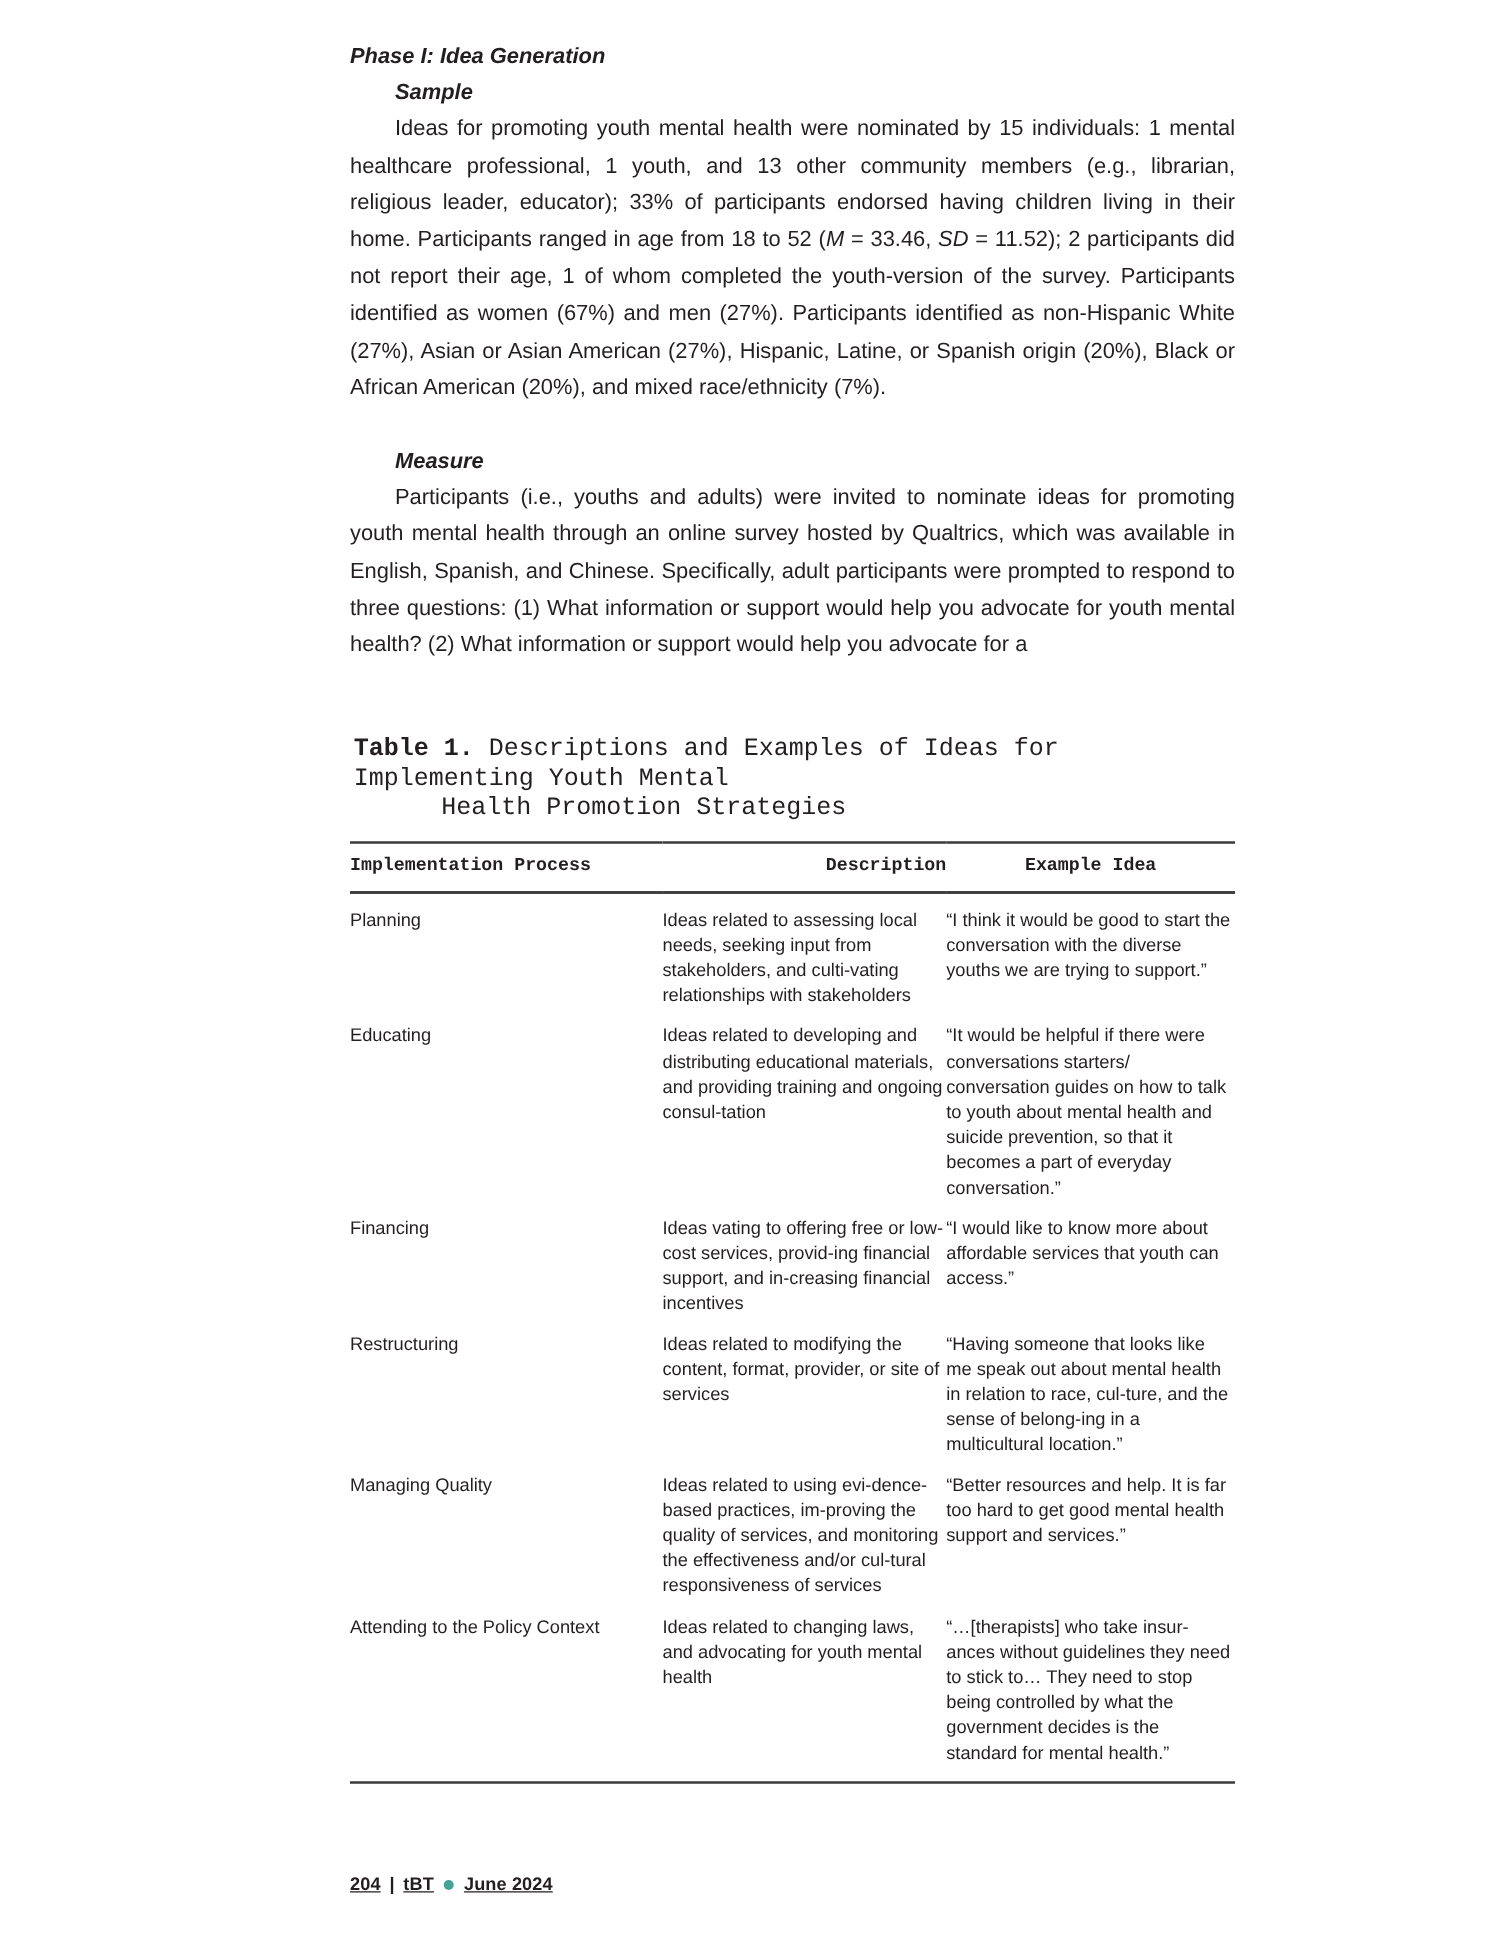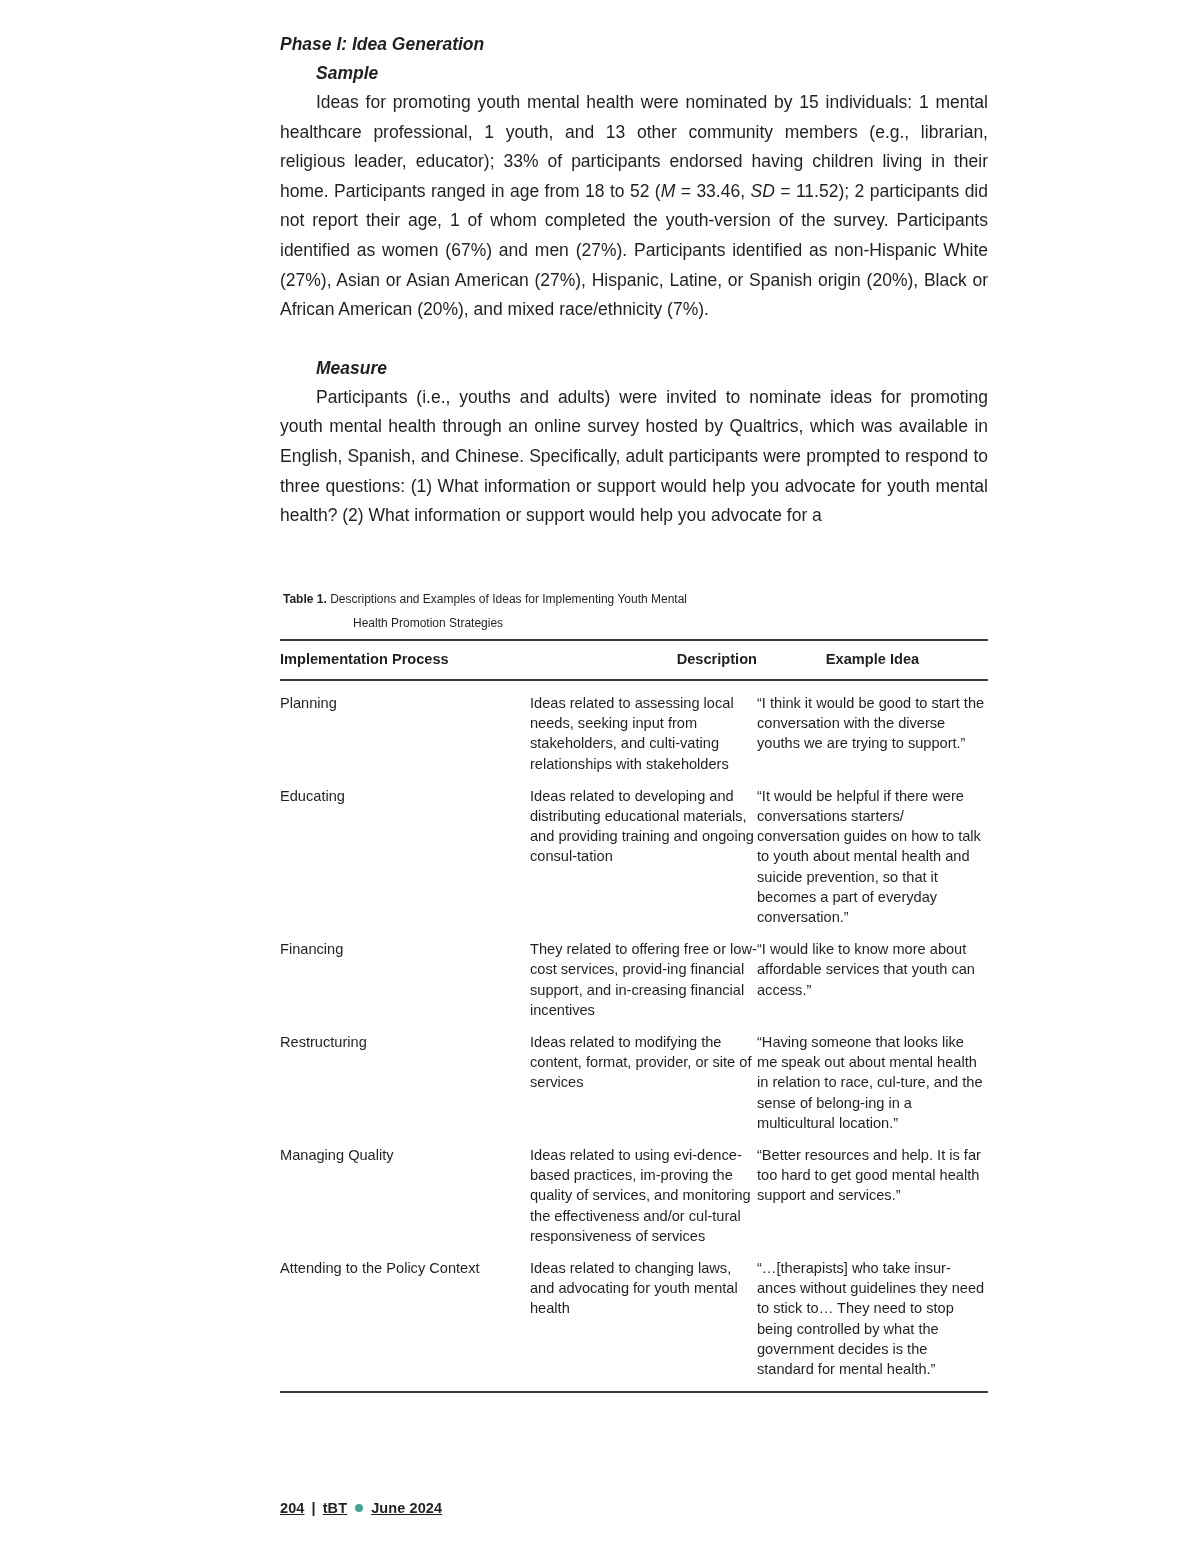--- a/index.html
+++ b/index.html
@@ -50,44 +50,46 @@
   p.body em { font-style: italic; }
 
   
   .table-block {
     position: absolute;
     left: 0;
     top: 588px;
     width: 708px;
   }
   .table-caption {
-    font-size: 12px;
+    font-size: 20px;
     line-height: 23.5px;
-    margin: 0 0 4px 0;
+    margin: 0 0 14px 0;
     padding-left: 3px;
+    font-family: Liberation Mono, monospace;
   }
   .table-caption .cap-label { font-weight: bold; }
   .table-caption .cap-line2 {
     display: block;
     padding-left: 70px;
   }
 
   table.t1 {
     width: 708px;
     border-collapse: collapse;
     table-layout: fixed;
   }
   table.t1 thead th {
     font-size: 14.6px;
     font-weight: bold;
     line-height: 20px;
     padding: 8px 0 10px 0;
     border-top: 2.2px solid #3b3b3b;
     border-bottom: 2.2px solid #3b3b3b;
     vertical-align: bottom;
+    font-family: Liberation Mono, monospace;
   }
   th.col-process { text-align: left; padding-left: 3px; }
   th.col-desc    { text-align: right; }
   th.col-example { text-align: center; }
 
   table.t1 tbody td {
     font-size: 14.6px;
     line-height: 20.2px;
     vertical-align: top;
     padding: 12px 0 0 0;
@@ -170,21 +172,21 @@
           <td class="c-desc">Ideas related to assessing local needs, seeking input from stakeholders, and culti-​vating relationships with stakeholders</td>
           <td class="c-example">“I think it would be good to start the conversation with the diverse youths we are trying to support.”</td>
         </tr>
         <tr>
           <td class="c-process">Educating</td>
           <td class="c-desc">Ideas related to developing and distributing educational materials, and providing training and ongoing consul-​tation</td>
           <td class="c-example">“It would be helpful if there were conversations starters/ conversation guides on how to talk to youth about mental health and suicide prevention, so that it becomes a part of everyday conversation.”</td>
         </tr>
         <tr>
           <td class="c-process">Financing</td>
-          <td class="c-desc">They related to offering free or low-​cost services, provid-​ing financial support, and in-​creasing financial incentives</td>
+          <td class="c-desc">Ideas vating to offering free or low-​cost services, provid-​ing financial support, and in-​creasing financial incentives</td>
           <td class="c-example">“I would like to know more about affordable services that youth can access.”</td>
         </tr>
         <tr>
           <td class="c-process">Restructuring</td>
           <td class="c-desc">Ideas related to modifying the content, format, provider, or site of services</td>
           <td class="c-example">“Having someone that looks like me speak out about mental health in relation to race, cul-​ture, and the sense of belong-​ing in a multicultural location.”</td>
         </tr>
         <tr>
           <td class="c-process">Managing Quality</td>
           <td class="c-desc">Ideas related to using evi-​dence-​based practices, im-​proving the quality of services, and monitoring the effectiveness and/or cul-​tural responsiveness of services</td>

